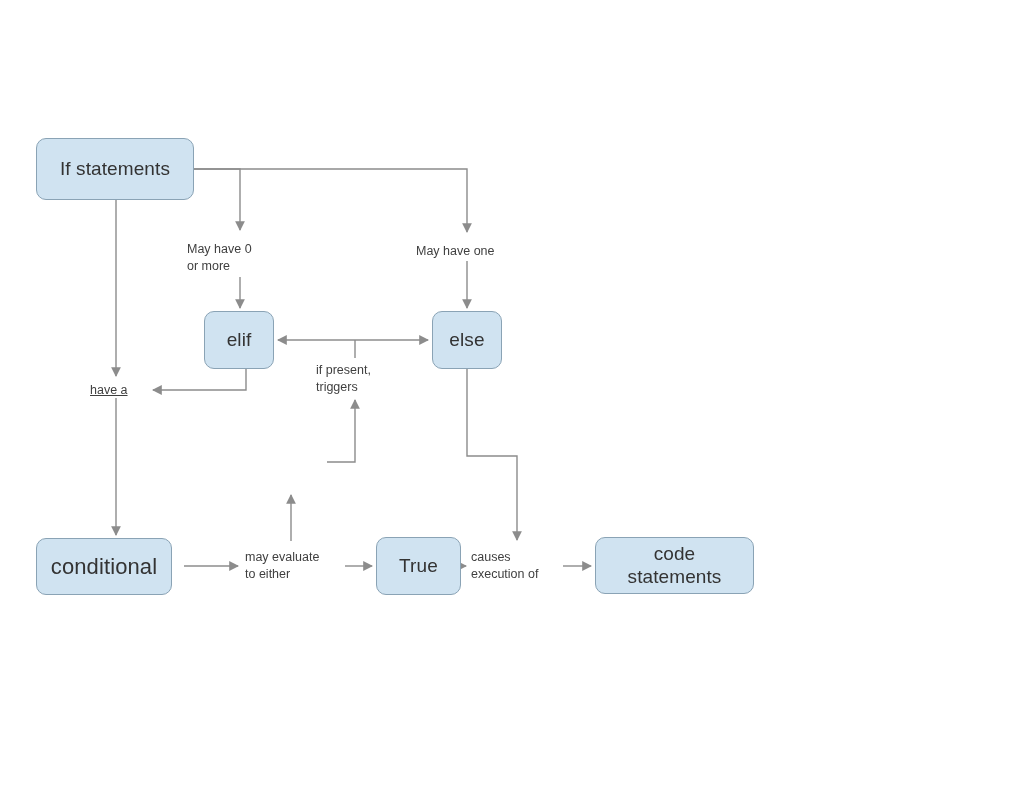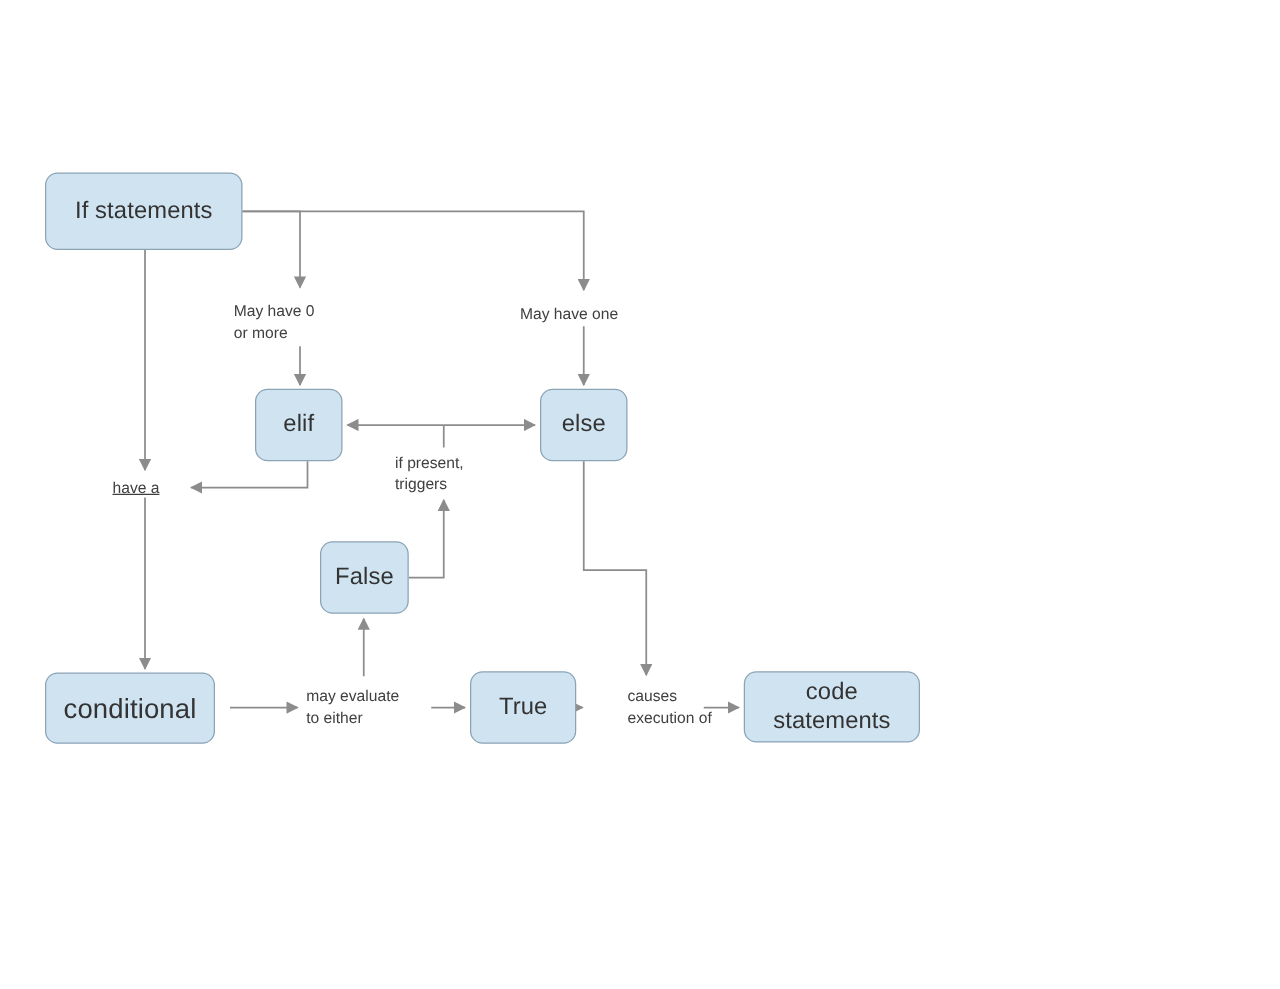--- a/index.html
+++ b/index.html
@@ -108,38 +108,37 @@
 
     </g>
   </svg>
 
   <div class="node" style="left: 36px; top: 138px; width: 158px; height: 62px; font-size: 19px; white-space: pre;">If statements</div>
 
   <div class="node" style="left: 432px; top: 311px; width: 70px; height: 58px; font-size: 19px; white-space: pre;">else</div>
 
   <div class="node" style="left: 204px; top: 311px; width: 70px; height: 58px; font-size: 19px; white-space: pre;">elif</div>
 
-  <div class="node" style="left: 256px; top: 433px; width: 71px; height: 58px; font-size: 19px; white-space: pre;">False</div>
 
   <div class="node" style="left: 36px; top: 538px; width: 136px; height: 57px; font-size: 22px; white-space: pre;">conditional</div>
 
   <div class="node" style="left: 376px; top: 537px; width: 85px; height: 58px; font-size: 19px; white-space: pre;">True</div>
 
-  <div class="node" style="left: 595px; top: 537px; width: 141px; height: 57px; font-size: 19px; white-space: pre;">code
+  <div class="node" style="left: 595px; top: 537px; width: 159px; height: 57px; font-size: 19px; white-space: pre;">code
 statements</div>
 
   <div class="edge-label" style="left: 187px; top: 241px; white-space: pre;">May have 0
 or more</div>
 
   <div class="edge-label" style="left: 416px; top: 243px; white-space: pre; text-align: center;">May have one</div>
 
   <div class="edge-label" style="left: 316px; top: 362px; white-space: pre;">if present,
 triggers</div>
 
   <div class="edge-label" style="left: 90px; top: 382px; white-space: pre; text-decoration: underline;">have a</div>
 
   <div class="edge-label" style="left: 245px; top: 549px; white-space: pre;">may evaluate
 to either</div>
 
-  <div class="edge-label" style="left: 471px; top: 549px; white-space: pre; margin-left: 31px;">causes
+  <div class="edge-label" style="left: 471px; top: 549px; white-space: pre;">causes
 execution of</div>
 
 </div>
 
 </body></html>

